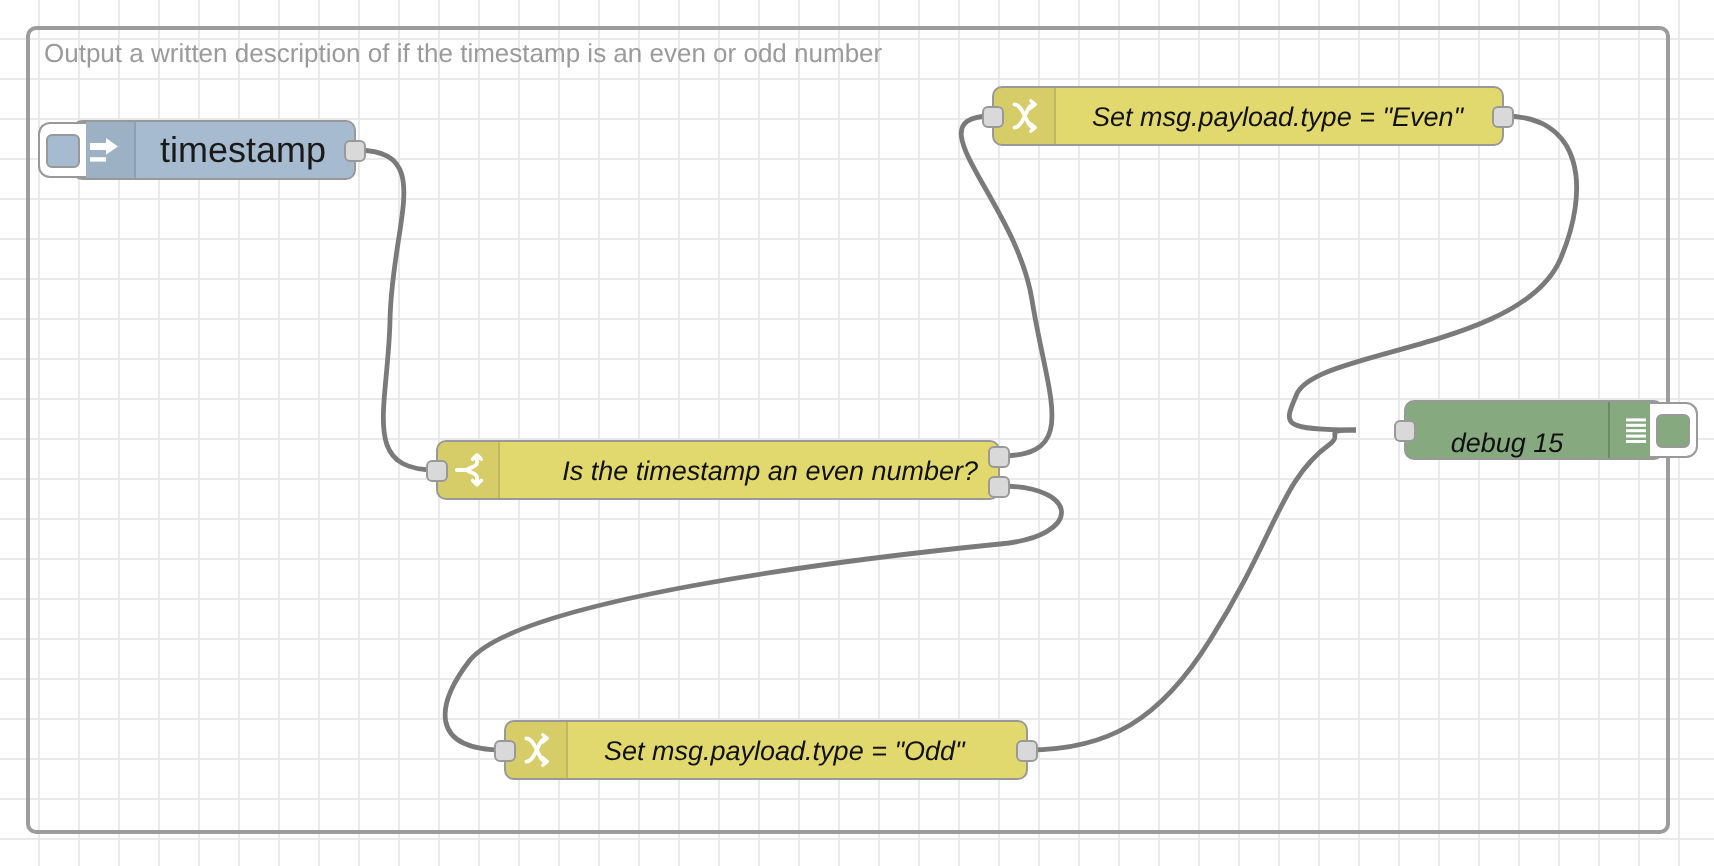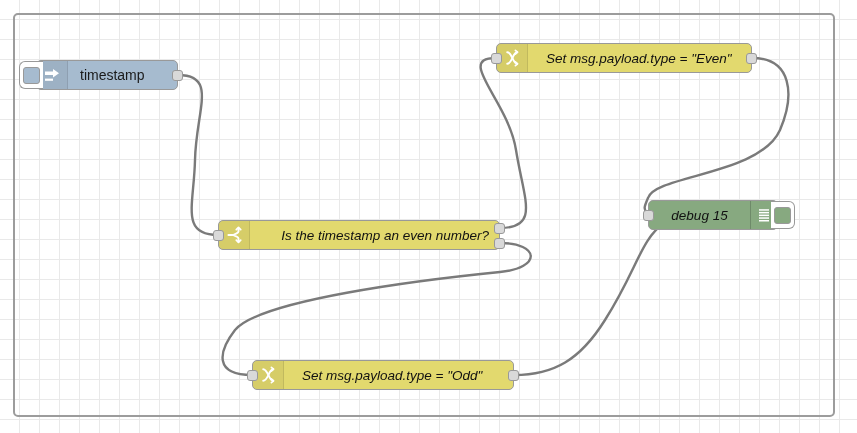--- a/index.html
+++ b/index.html
@@ -59,21 +59,21 @@
     align-items: center;
     justify-content: center;
     border-right: 1px solid rgba(0,0,0,0.10);
     border-top-left-radius: 4px;
     border-bottom-left-radius: 4px;
     background: rgba(0,0,0,0.05);
   }
   .node-label {
     flex: 1 1 auto;
     padding: 0 10px;
-    font-size: 14px;
+    font-size: 18px;
     color: #1a1a1a;
     white-space: nowrap;
     overflow: hidden;
   }
 
   
   .node-inject {
     background: #a6bbcf;
   }
   .node-inject .node-label { text-align: left; padding-left: 12px; }
@@ -171,20 +171,21 @@
   .port-out { right: -6px; }
 
   svg.node-glyph { display: block; }
 </style>
 </head>
 <body>
 
 <div id="canvas">
 
   <div class="group-box" style="left:13px; top:13px; width:818px; height:400px;"></div>
+  <div class="group-title" style="left:22px; top:19px;">Output a written description of if the timestamp is an even or odd number</div>
 
   <svg id="wires" viewBox="0 0 857 433">
     <path d="M 178,75 C 218,75 196,110 195,160 C 194,205 180,235 218,235" fill="none" stroke="#7a7a7a" stroke-width="2.4"></path>
     <path d="M 500,228 C 540,228 524,200 516,150 C 508,100 455,58 496,58" fill="none" stroke="#7a7a7a" stroke-width="2.4"></path>
     <path d="M 500,243 C 540,243 542,268 500,272 C 420,280 260,300 235,330 C 218,352 214,375 252,375" fill="none" stroke="#7a7a7a" stroke-width="2.4"></path>
     <path d="M 752,58 C 792,58 795,95 780,130 C 760,175 655,175 648,198 C 642,212 640,215 678,215" fill="none" stroke="#7a7a7a" stroke-width="2.4"></path>
     <path d="M 514,375 C 554,375 580,360 605,320 C 638,268 640,240 665,222 C 672,217 660,215 678,215" fill="none" stroke="#7a7a7a" stroke-width="2.4"></path>
   </svg>
 
   <div class="node node-inject" style="left:36px; top:60px; width:142px;">
@@ -238,21 +239,21 @@
         <path d="M4.2 3.2 C6.6 3.2 8.2 6.4 9.6 9.4 C10.8 12.2 12.0 14.8 14.2 14.8" fill="none" stroke="#ffffff" stroke-width="1.9" stroke-linecap="round"></path>
         <path d="M4.2 14.8 C6.6 14.8 8.2 11.6 9.6 8.6 C10.8 5.8 12.0 3.2 14.2 3.2" fill="none" stroke="#ffffff" stroke-width="1.9" stroke-linecap="round"></path>
         <path d="M12.4 1.4 L14.6 3.2 L12.4 5.0" fill="none" stroke="#ffffff" stroke-width="1.7" stroke-linecap="round" stroke-linejoin="round"></path>
         <path d="M12.4 12.9 L14.6 14.8 L12.4 16.6" fill="none" stroke="#ffffff" stroke-width="1.7" stroke-linecap="round" stroke-linejoin="round"></path>
       </svg>
     </div>
     <div class="node-label">Set msg.payload.type = "Odd"</div>
     <div class="port port-out" style="top:9px;"></div>
   </div>
 
-  <div class="node node-debug" style="left:648px; top:200px; width:130px;">
+  <div class="node node-debug" style="left:702px; top:200px; width:130px;align-items:flex-end;">
     <div class="port port-in" style="top:9px;"></div>
     <div class="node-label">debug 15</div>
     <div class="debug-icon-box">
       <svg class="node-glyph" width="16" height="16" viewBox="0 0 16 16">
         <rect x="3" y="2.2" width="10" height="1.5" fill="#ffffff"></rect>
         <rect x="3" y="4.9" width="10" height="1.5" fill="#ffffff"></rect>
         <rect x="3" y="7.6" width="10" height="1.5" fill="#ffffff"></rect>
         <rect x="3" y="10.3" width="10" height="1.5" fill="#ffffff"></rect>
         <rect x="3" y="13.0" width="10" height="1.5" fill="#ffffff"></rect>
       </svg>

